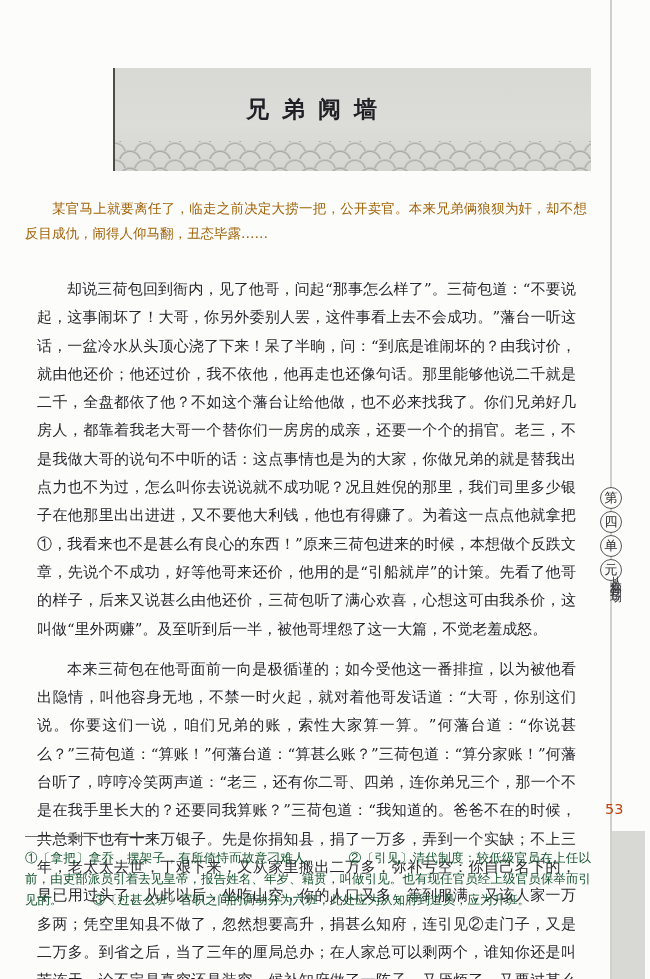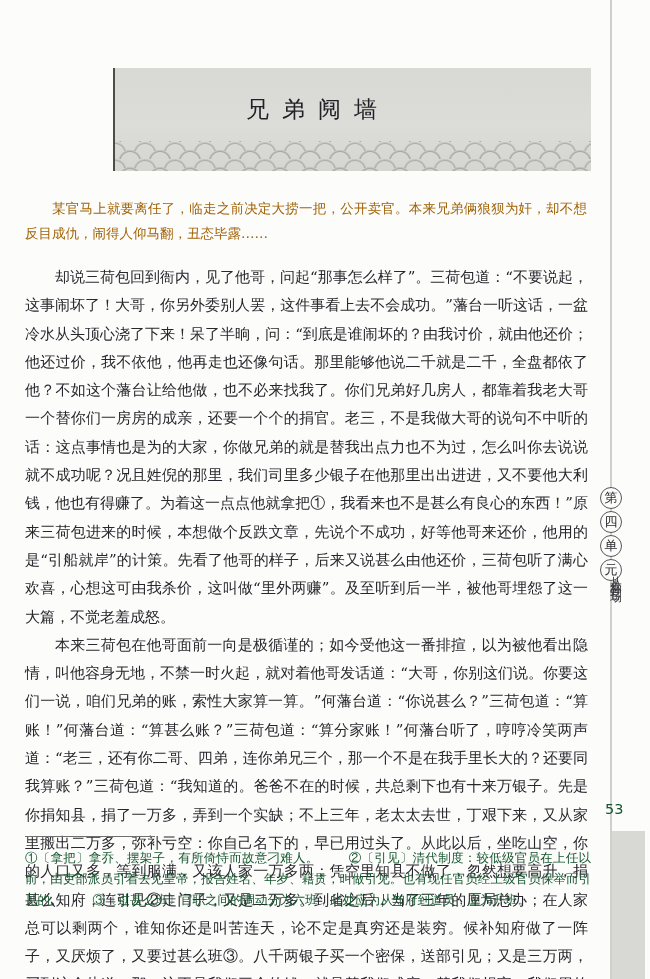--- a/index.html
+++ b/index.html
@@ -15,21 +15,21 @@
   
   .header-box{
     position:absolute;left:113px;top:68px;width:476px;height:103px;
     background:linear-gradient(180deg,#d8d8d5 0%,#dcdcd9 55%,#d5d5d2 100%);
     border-left:2px solid #4c4c49;
     overflow:hidden;
   }
   .header-title{
     margin:0;padding-top:26px;padding-right:70px;
     text-align:center;
-    font-size:23px;font-weight:normal;letter-spacing:13px;color:#202026;
+    font-size:23px;font-weight:bold;letter-spacing:13px;color:#202026;
   }
   .wave-band{
     position:absolute;left:0;right:0;bottom:0;height:30px;
     background-image:
       radial-gradient(circle at 50% 115%, rgba(0,0,0,0) 9px, #a2a29e 10px, rgba(0,0,0,0) 12px),
       radial-gradient(circle at 50% 115%, rgba(0,0,0,0) 9px, #a9a9a5 10px, rgba(0,0,0,0) 12px);
     background-size:30px 17px;
     background-position:0 1px,15px 10px;
     opacity:.9;
   }
@@ -40,21 +40,21 @@
     font-size:13.5px;line-height:25px;color:#a16207;
     text-align:justify;text-indent:2em;margin:0;
   }
 
   
   .bodytext{
     position:absolute;left:25px;top:263px;width:563px;
     font-size:15px;line-height:28.3px;color:#27272d;
     text-align:justify;
   }
-  .bodytext p{margin:0;text-indent:2em;}
+  .bodytext p{margin:12px;text-indent:2em;}
 
   
   .fn-divider{position:absolute;left:25px;top:836px;width:130px;height:0;border-top:1px solid #6f6f6c;}
   .footnotes{
     position:absolute;left:25px;top:847px;width:566px;
     font-size:12.5px;line-height:21px;color:#14532d;
     text-align:justify;margin:0;
   }
   .note-gap{display:inline-block;width:30px;}
 
@@ -67,21 +67,21 @@
     font-size:13px;color:#2c2c31;margin-bottom:2px;
   }
   .unit-title{
     position:absolute;left:608px;top:567px;
     writing-mode:vertical-rl;
     font-size:11.5px;letter-spacing:3px;color:#35353a;
   }
   .page-number{
     position:absolute;left:605px;top:801px;
     font-family:"DejaVu Sans","Liberation Sans",sans-serif;
-    font-size:14.5px;color:#14532d;
+    font-size:14.5px;color:#c2410c;
   }
   .corner-block{position:absolute;left:612px;top:831px;width:33px;height:148px;background:#d8d8d5;}
 </style>
 </head>
 <body>
 
 <div class="v-rule"></div>
 
 <div class="header-box">
   <h1 class="header-title">兄弟阋墙</h1>

